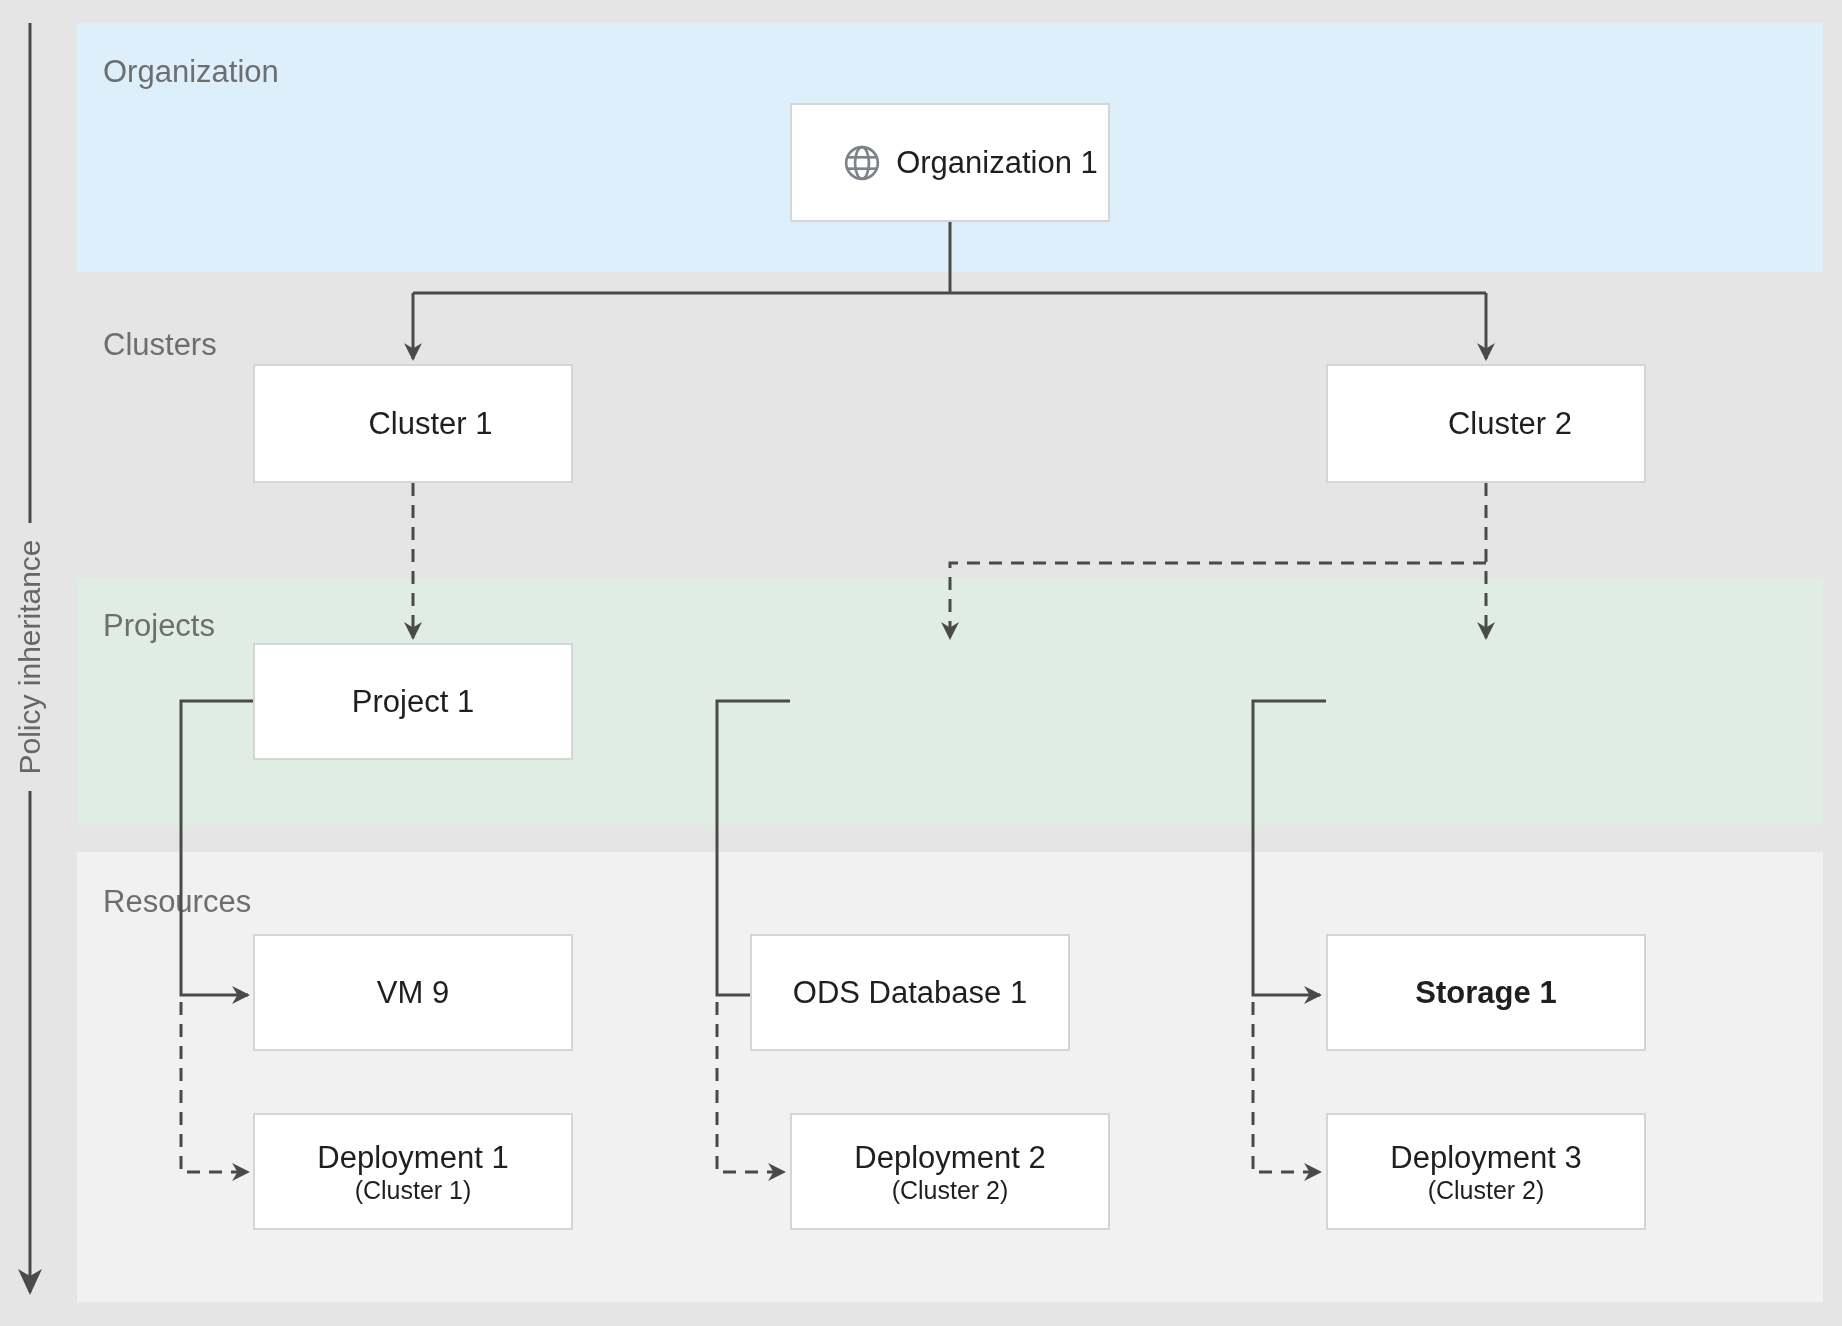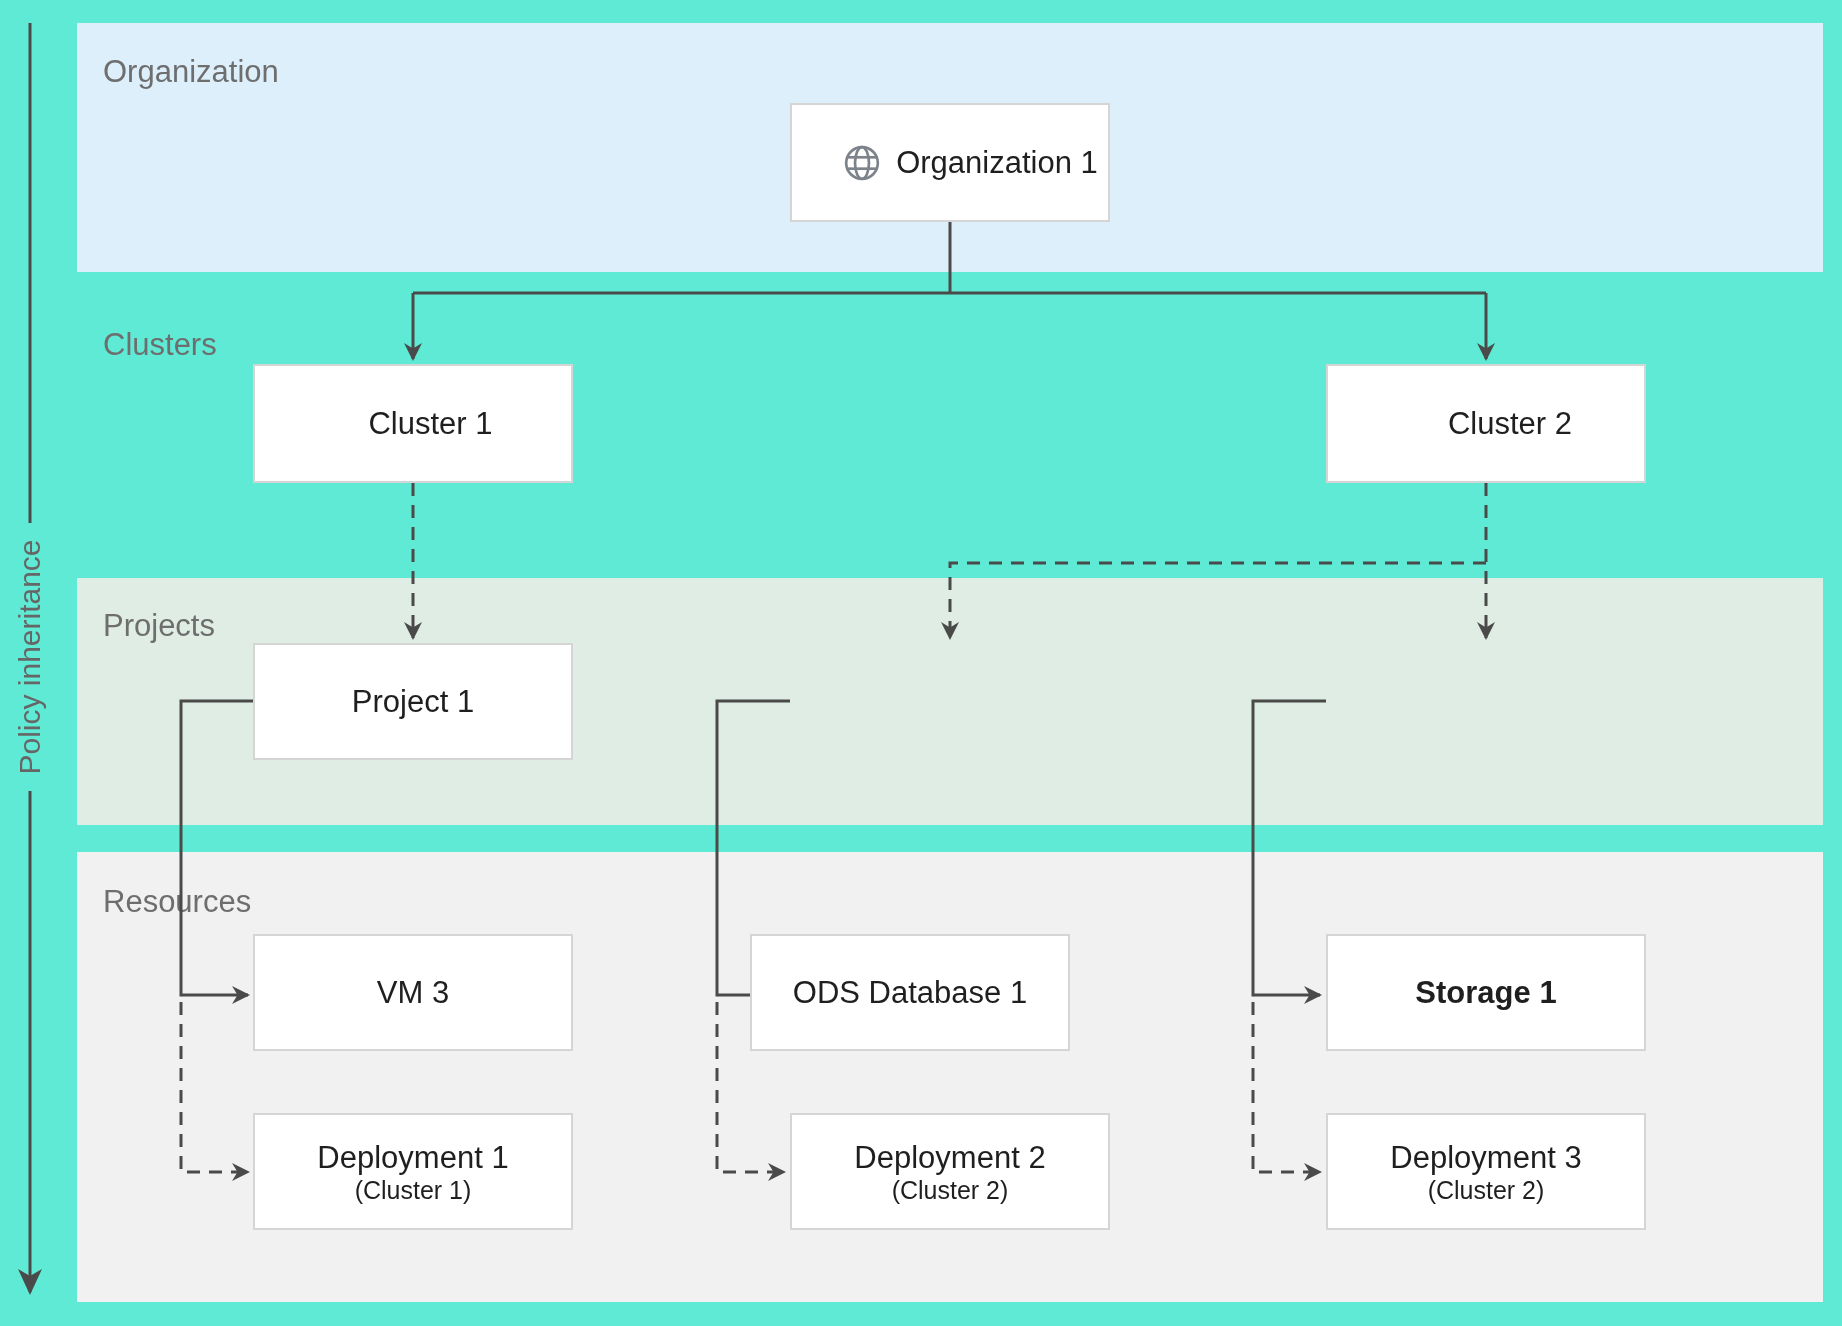--- a/index.html
+++ b/index.html
@@ -1,19 +1,19 @@
 <!DOCTYPE html>
 <html style="--band_organization: #ddeffa; --band_projects: #dfede5; --band_resources: #f1f1f1; --band_label: #6e6e6e; --node_fill: #ffffff; --node_border: #d5d5d5; --node_text: #1f1f1f; --connector: #4a4a4a; --globe: #7d838b;"><head>
 <meta charset="utf-8">
 <style>
   html,body{margin:0;padding:0;background:#ffffff;}
   .canvas{
     position:relative;
     width:1842px;height:1326px;
-    background:#5eead4;
+    background:#e5e5e5;
     font-family:"Liberation Sans", sans-serif;
     overflow:hidden;
   }
   .band{position:absolute;left:77px;width:1746px;}
   .band-org{top:23px;height:249px;background:var(--band_organization);}
   .band-proj{top:578px;height:247px;background:var(--band_projects);}
   .band-res{top:852px;height:450px;background:var(--band_resources);}
   .band-label{
     position:absolute;left:103px;
     font-size:31px;line-height:36px;
@@ -133,21 +133,21 @@
   </div>
   <div class="node n-c2">
     <span class="node-label">Cluster 2</span>
   </div>
 
   <div class="node n-p1">
     <span class="node-label">Project 1</span>
   </div>
 
   <div class="node n-vm1">
-    <span class="node-label">VM 3</span>
+    <span class="node-label">VM 9</span>
   </div>
   <div class="node n-ods1">
     <span class="node-label">ODS Database 1</span>
   </div>
   <div class="node n-st1">
     <span class="node-label">Storage 1</span>
   </div>
 
   <div class="node n-d1">
     <span class="node-label">Deployment 1</span>

